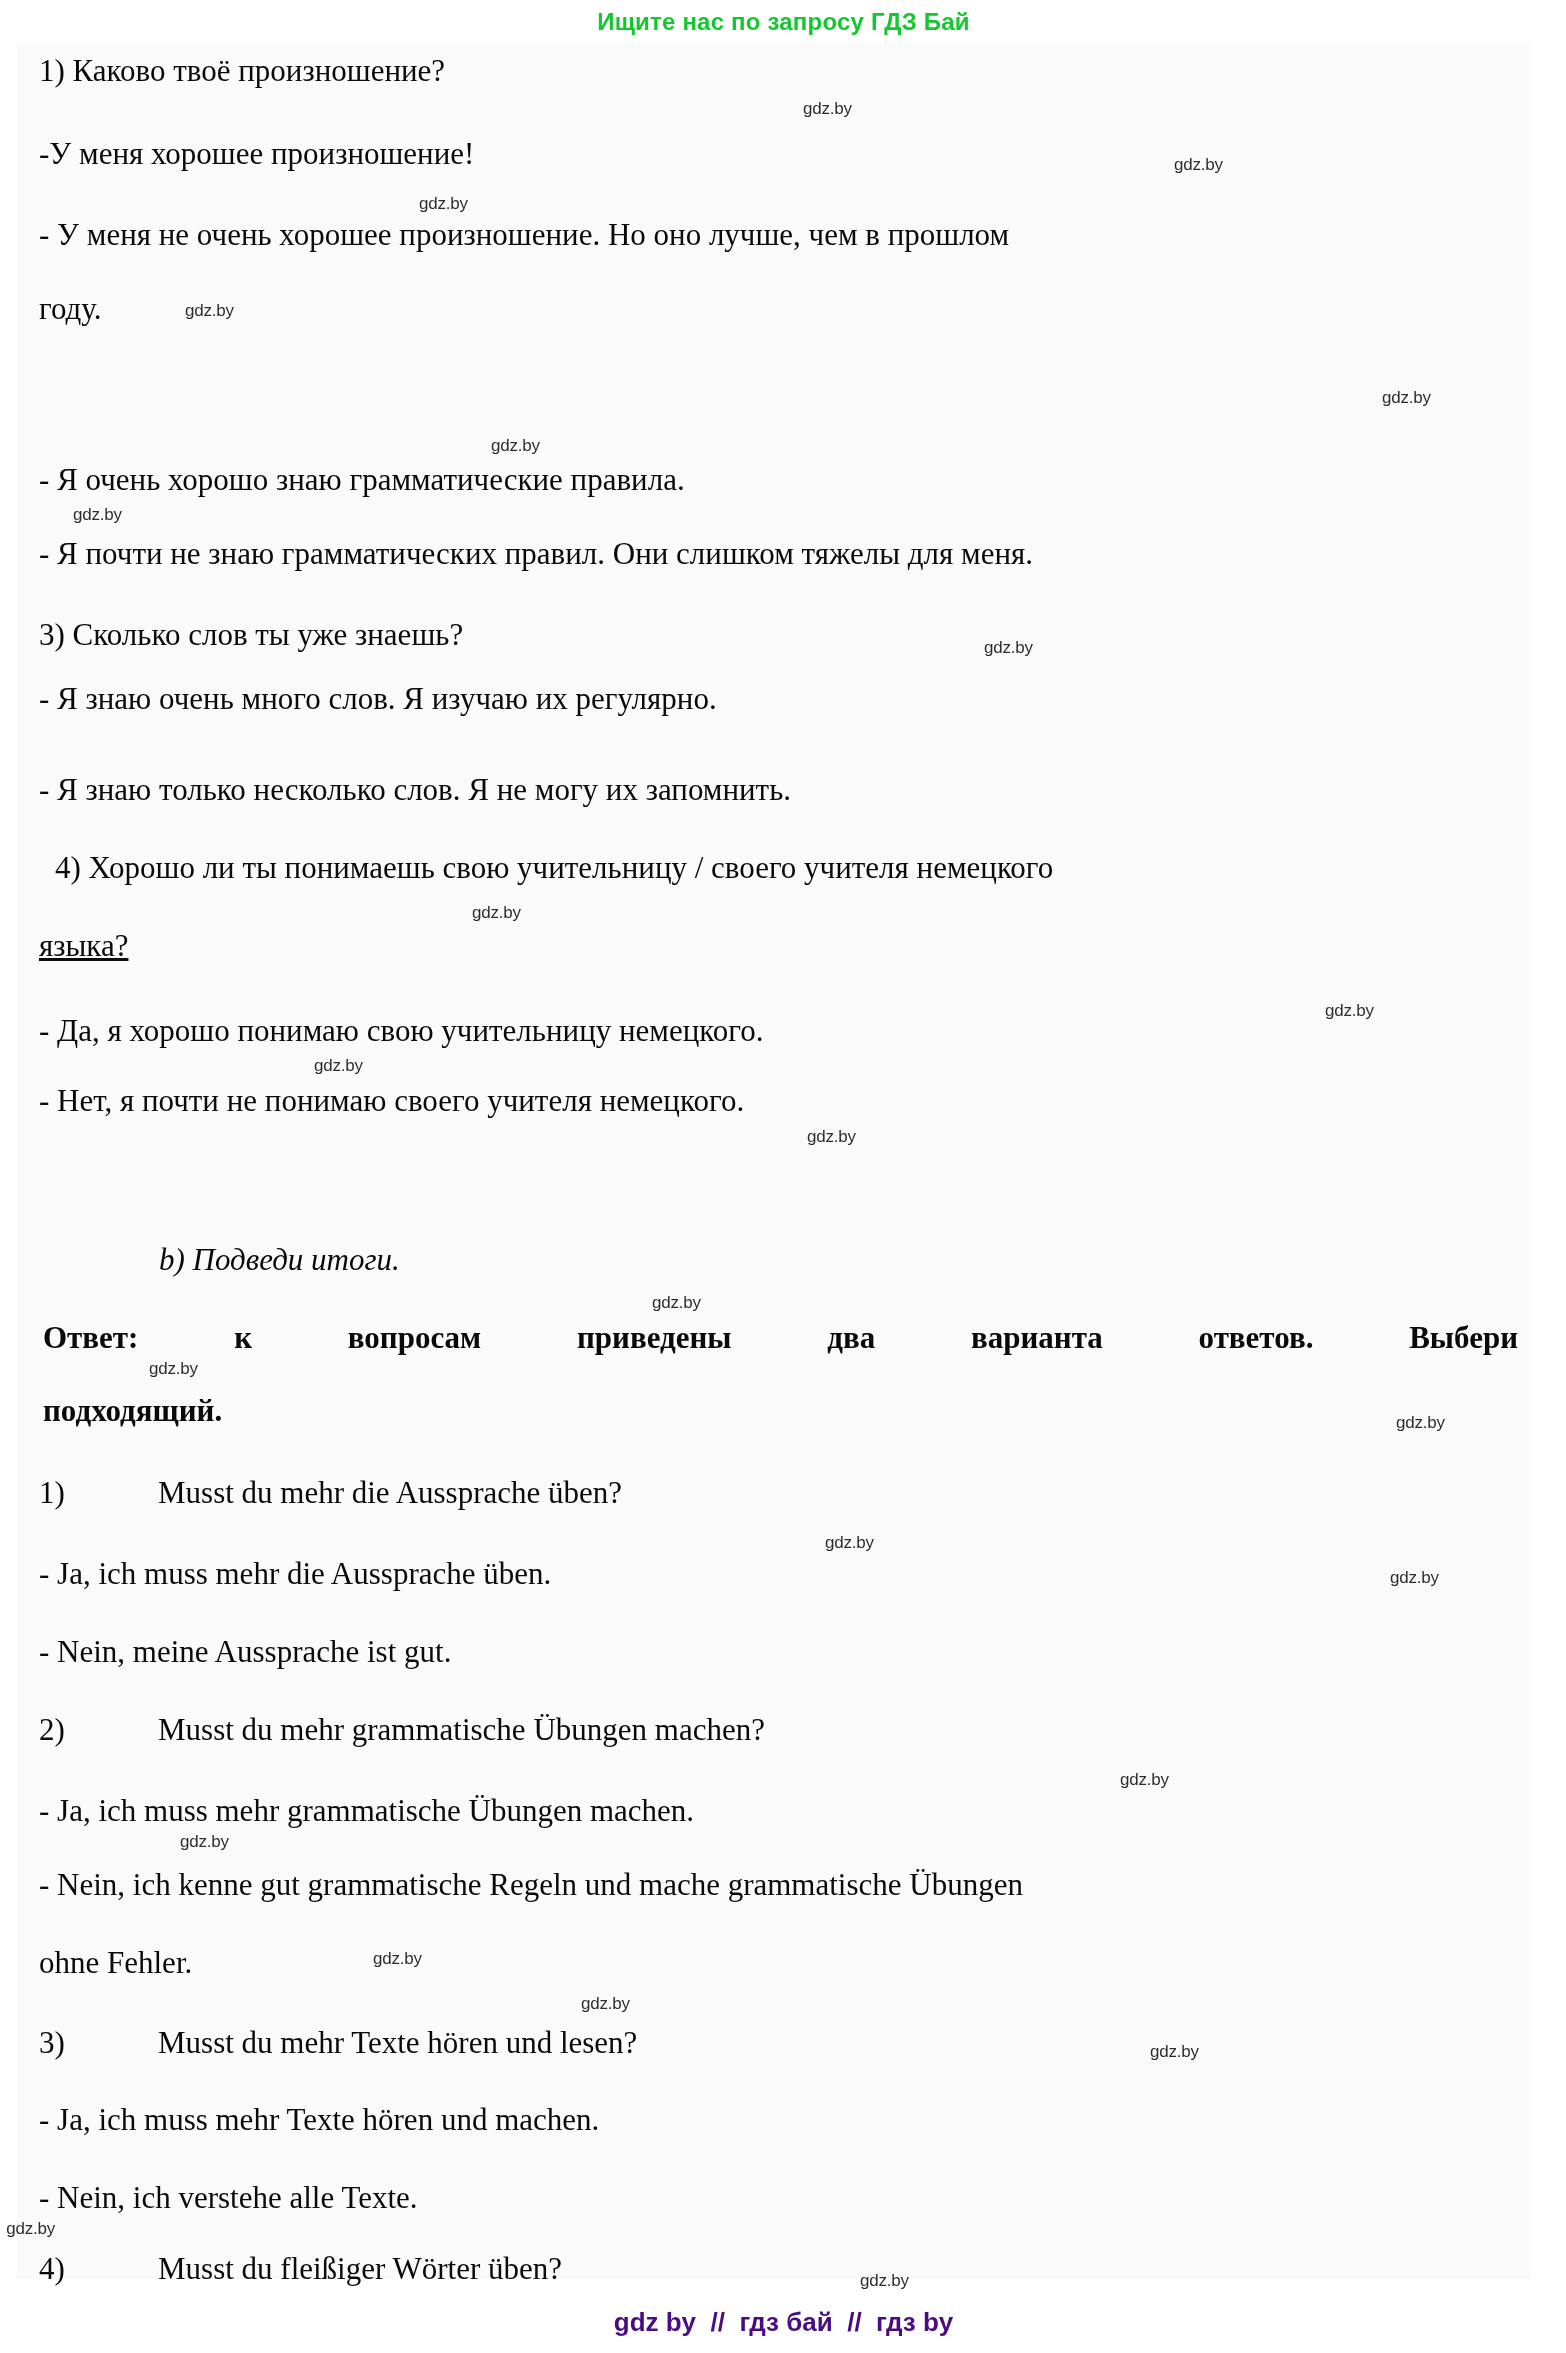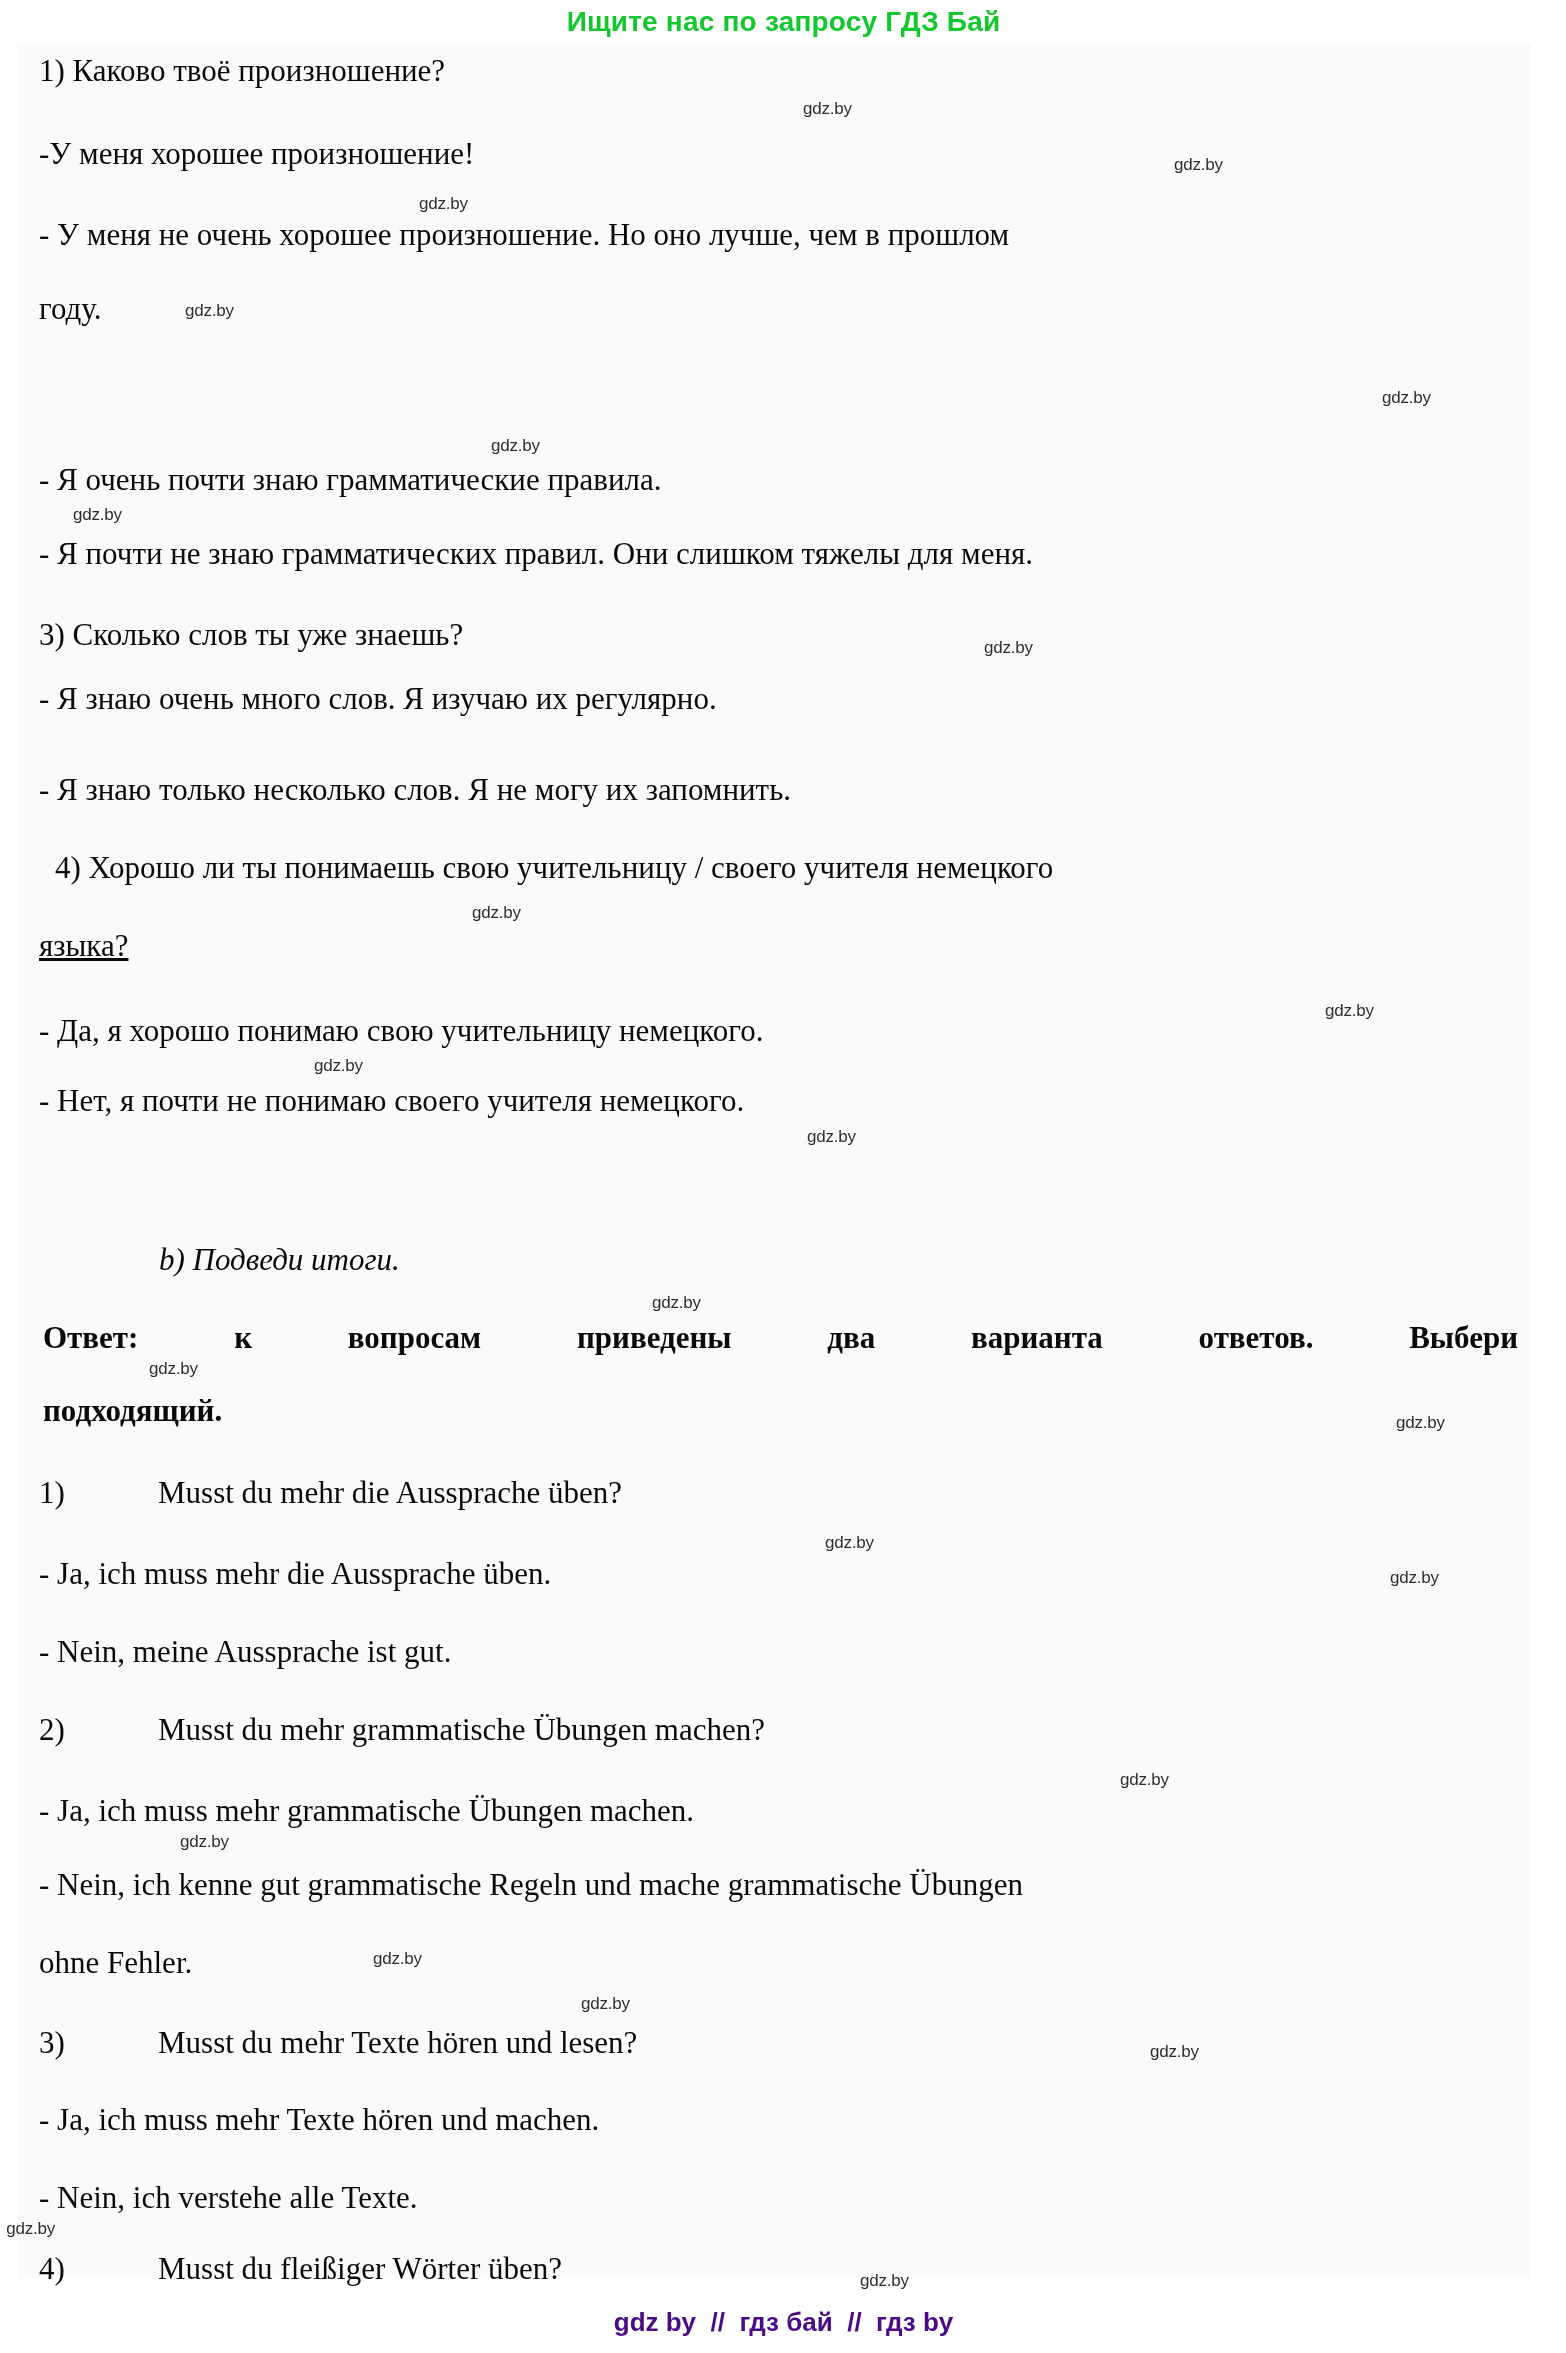--- a/index.html
+++ b/index.html
@@ -38,21 +38,21 @@
     width: 1567px;
     height: 43px;
     display: flex;
     align-items: center;
     justify-content: center;
     background: #ffffff;
   }
   #site-header .hdr-text {
     color: #12c82e;
     font-family: "Liberation Sans", "DejaVu Sans", sans-serif;
-    font-size: 28px;
+    font-size: 24px;
     font-weight: 700;
     letter-spacing: 0.2px;
     white-space: nowrap;
   }
 
   
   #site-footer {
     position: absolute;
     bottom: 7.8px;
     left: 0;
@@ -130,21 +130,21 @@
 
   <div class="line" style="left:39px; top:291px;">году.</div>
 
   <div class="wm" style="left:185px; top:301px;">gdz.by</div>
 
 
   <div class="wm" style="left:1382px; top:388px;">gdz.by</div>
 
   <div class="wm" style="left:491px; top:436px;">gdz.by</div>
 
-  <div class="line" style="left:39px; top:462px;">- Я очень почти знаю грамматические правила.</div>
+  <div class="line" style="left:39px; top:462px;">- Я очень хорошо знаю грамматические правила.</div>
 
   <div class="wm" style="left:73px; top:505px;">gdz.by</div>
 
   <div class="line" style="left:39px; top:536px;">- Я почти не знаю грамматических правил. Они слишком тяжелы для меня.</div>
 
   <div class="line" style="left:39px; top:617px;">3) Сколько слов ты уже знаешь?</div>
 
   <div class="wm" style="left:984px; top:638px;">gdz.by</div>
 
   <div class="line" style="left:39px; top:681px;">- Я знаю очень много слов. Я изучаю их регулярно.</div>

